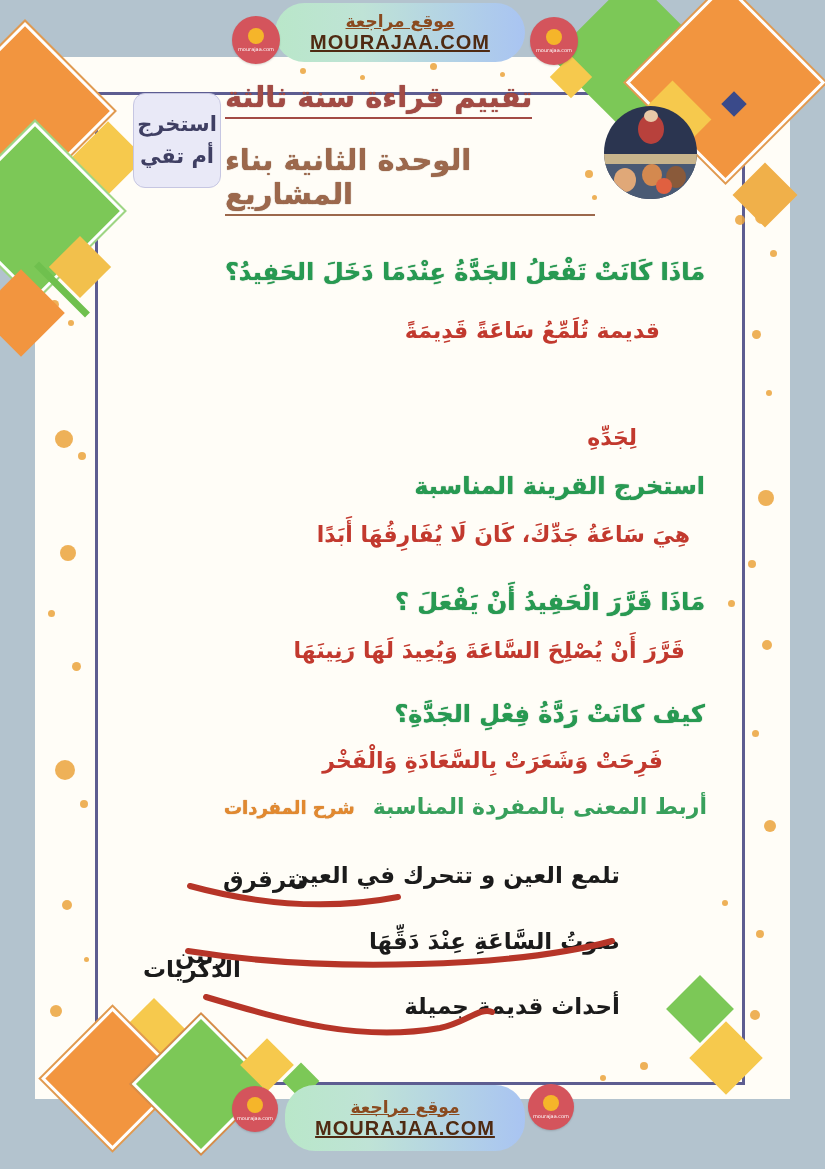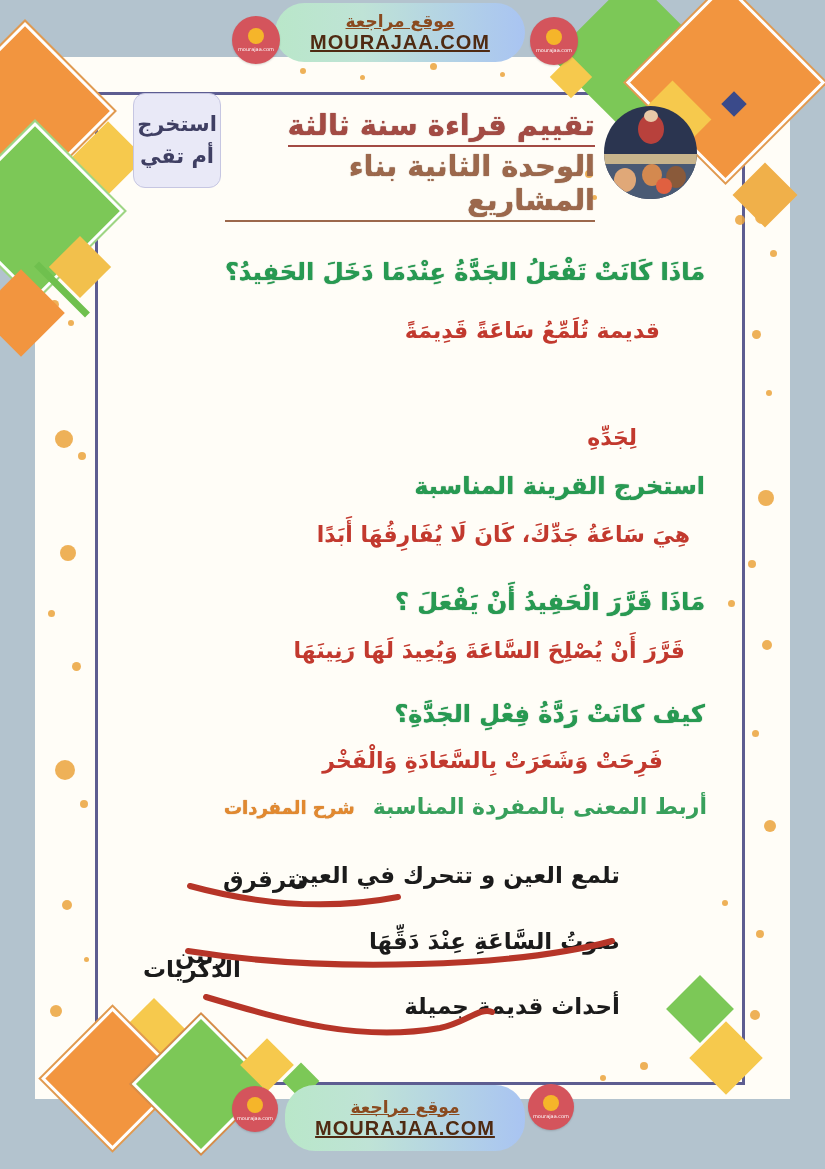--- a/index.html
+++ b/index.html
@@ -22,25 +22,25 @@
         align-items:center;justify-content:center;box-shadow:0 1px 2px rgba(0,0,0,.15);}
   .logo-dot{width:16px;height:16px;border-radius:50%;background:#f5b52a;margin-bottom:2px;
         display:flex;align-items:center;justify-content:center;font-size:6px;color:#fff;}
   .logo-txt{font-size:5px;color:#fff;line-height:1.2;text-align:center;white-space:nowrap;}
   
   .name-box{position:absolute;left:133px;top:93px;width:86px;height:93px;border-radius:12px;
         background:#e9e9f7;border:1px solid #c6c6e2;display:flex;flex-direction:column;
         justify-content:center;align-items:center;color:#3f3f63;font-size:21px;font-weight:bold;
         line-height:1.5;direction:rtl;}
   
-  .titles{position:absolute;left:225px;top:108px;width:370px;text-align:right;direction:rtl;}
+  .titles{position:absolute;left:225px;top:80px;width:370px;text-align:left;direction:rtl;}
   .title1{display:inline-block;font-size:29px;font-weight:bold;color:#a34b44;
         border-bottom:2px solid #a34b44;padding-bottom:3px;text-shadow:0 0 1px #7c312c;}
   .title2{display:inline-block;font-size:29px;font-weight:bold;color:#9c684c;
-        border-bottom:2px solid #9c684c;padding-bottom:3px;margin-top:2px;text-shadow:0 0 1px #70452c;}
+        border-bottom:2px solid #9c684c;padding-bottom:3px;margin-top:24px;text-shadow:0 0 1px #70452c;}
   .kids{position:absolute;left:604px;top:106px;width:93px;height:93px;border-radius:50%;
         overflow:hidden;background:#2b3550;}
   .kids .band{position:absolute;left:0;top:52%;width:100%;height:14%;background:#c8b48c;}
   .kids .low{position:absolute;left:0;top:62%;width:100%;height:38%;background:#4a5a74;}
   .kids .blob{position:absolute;border-radius:50%;}
   
   .q{position:absolute;direction:rtl;font-size:24px;font-weight:bold;color:#279a52;
      text-shadow:0 0 1px #187a3c;white-space:nowrap;}
   .a{position:absolute;direction:rtl;font-size:22px;font-weight:bold;color:#c2392e;white-space:nowrap;}
   

